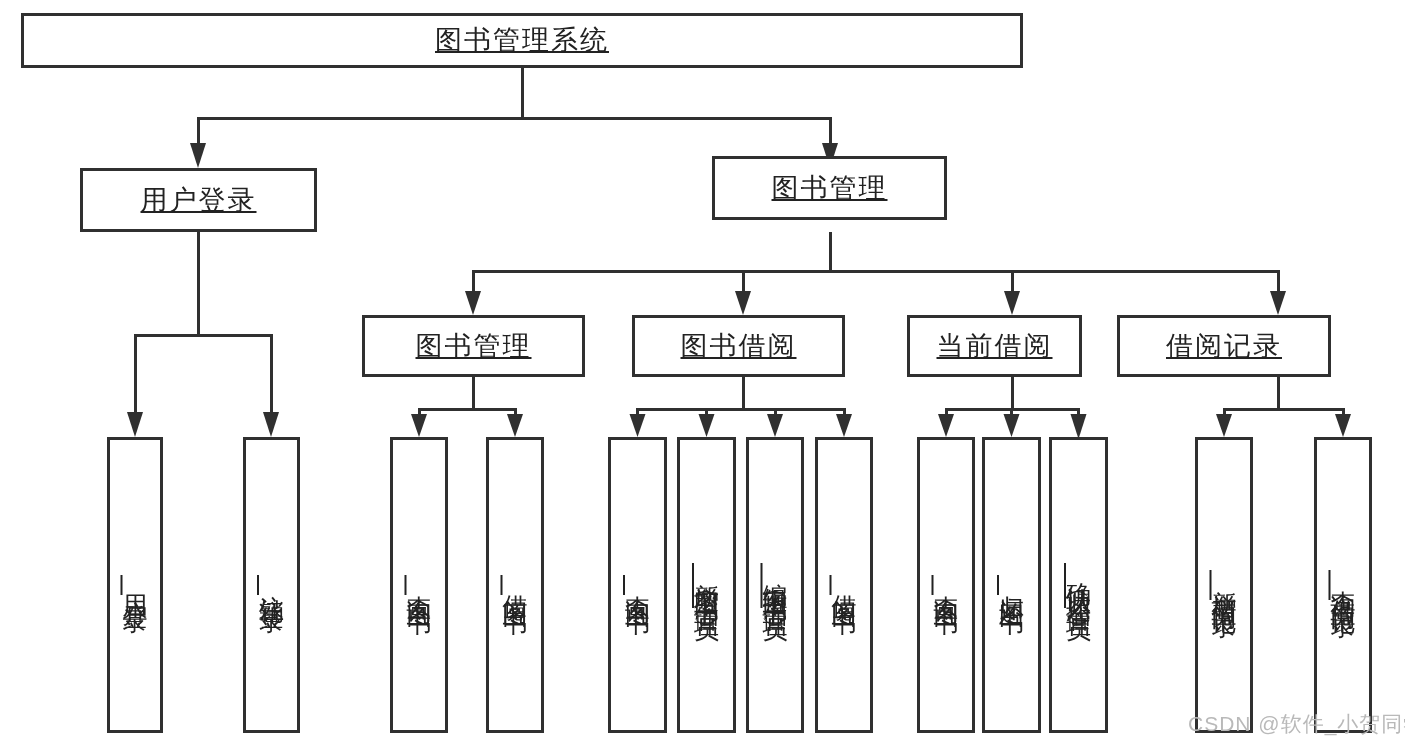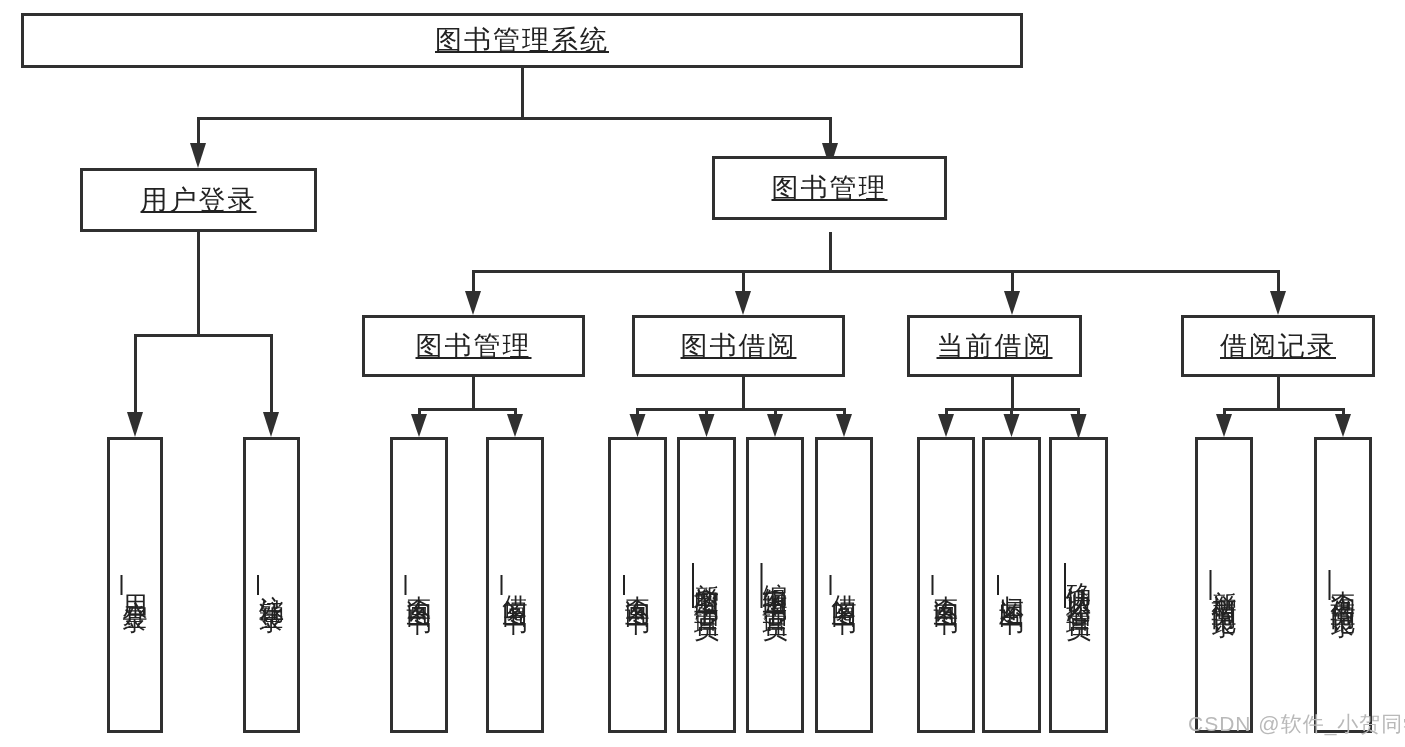--- a/index.html
+++ b/index.html
@@ -139,21 +139,21 @@
 
   <div class="node h" style="left:362px;top:315px;width:223px;height:62px">
     <span>图书管理</span>
   </div>
   <div class="node h" style="left:632px;top:315px;width:213px;height:62px">
     <span>图书借阅</span>
   </div>
   <div class="node h" style="left:907px;top:315px;width:175px;height:62px">
     <span>当前借阅</span>
   </div>
-  <div class="node h" style="left:1181px;top:315px;width:194px;height:62px">
+  <div class="node h" style="left:1117px;top:315px;width:214px;height:62px">
     <span>借阅记录</span>
   </div>
 
   <div class="node v" style="left:107px;width:56px">
     <span>用户登录</span>
   </div>
   <div class="node v" style="left:243px;width:57px">
     <span>注销登录</span>
   </div>
 

